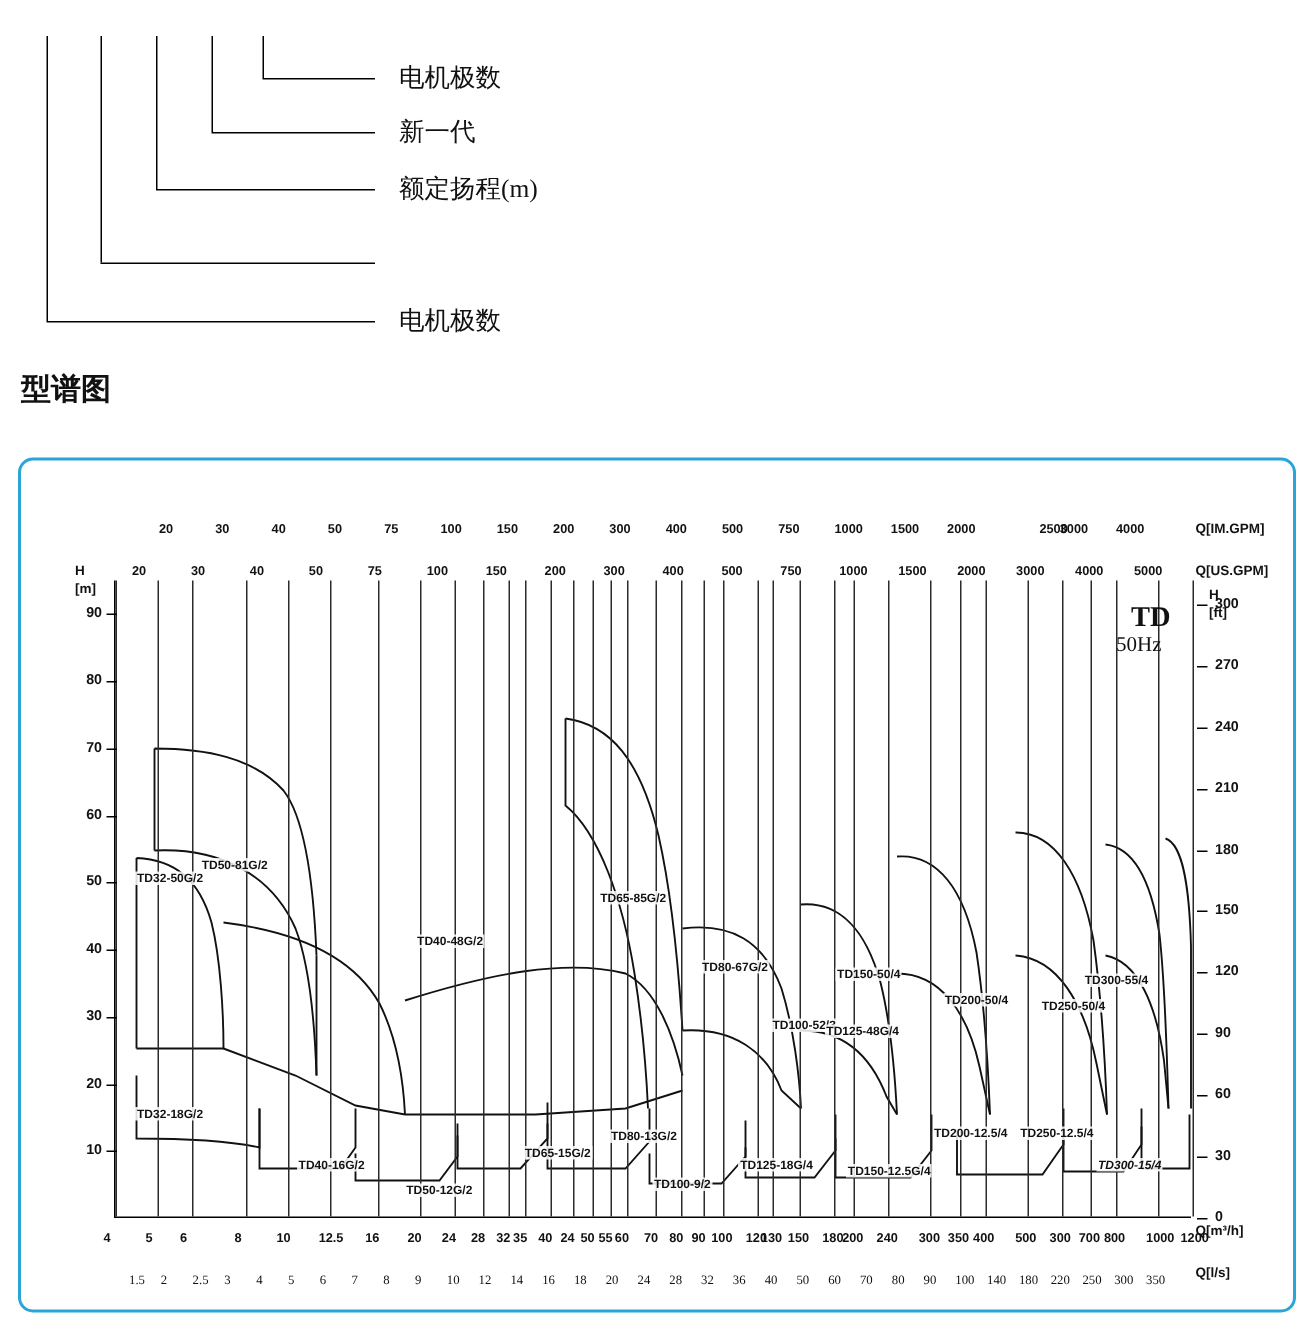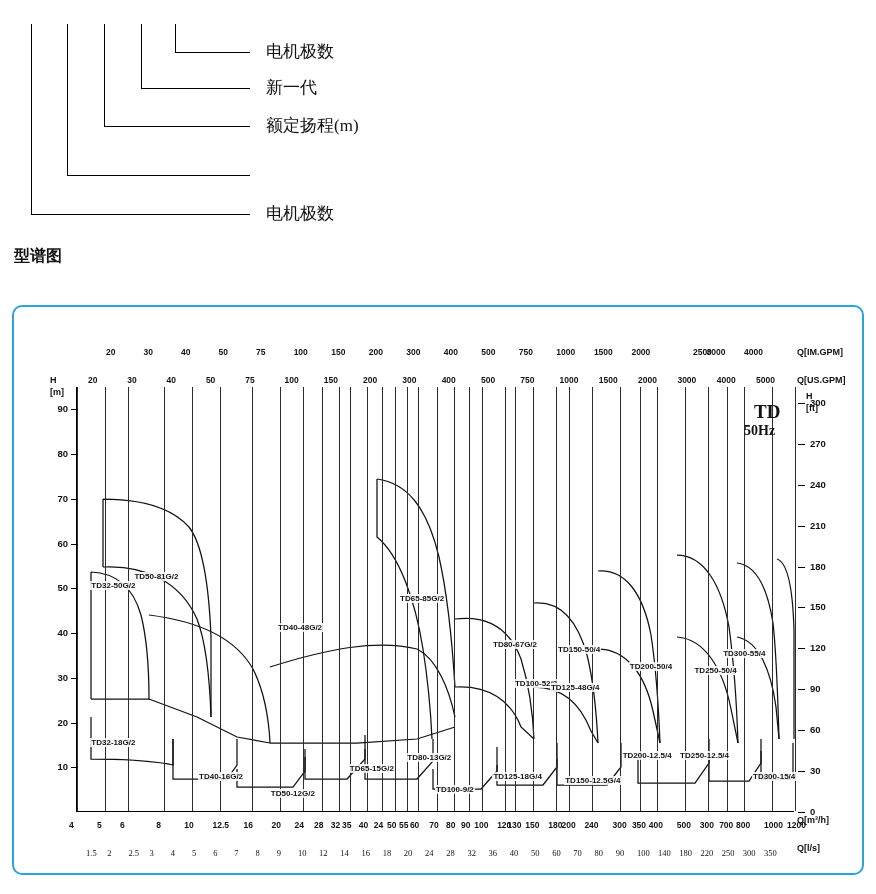--- a/index.html
+++ b/index.html
@@ -20,21 +20,21 @@
   .hline{position:absolute;background:#000;height:1px;}
   .nlabel{
     position:absolute;font-size:17px;
     font-family:"Liberation Serif", serif;
     white-space:nowrap;
   }
 
   
   #section-title{
     position:absolute;left:14px;top:246px;
-    font-size:16px;font-weight:bold;
+    font-size:20px;font-weight:bold;
     font-family:"Liberation Sans", sans-serif;
   }
 
   
   #panel{
     position:absolute;left:12px;top:305px;width:852px;height:570px;
     border:2px solid #2aa5d8;border-radius:10px;background:#fff;
     box-sizing:border-box;
   }
   #plot{
@@ -50,21 +50,21 @@
   .tkn{position:absolute;font-size:8.5px;white-space:nowrap;
       font-family:"Liberation Serif", serif;}
   .axttl{position:absolute;font-size:9px;font-weight:bold;white-space:nowrap;}
 
   .ytick{position:absolute;font-size:9.5px;font-weight:bold;text-align:right;width:26px;}
   .ytick2{position:absolute;font-size:9.5px;font-weight:bold;text-align:left;width:28px;}
   .ymark{position:absolute;width:7px;height:1px;background:#000;}
 
   .brandTD{position:absolute;font-size:19px;font-weight:bold;
       font-family:"Liberation Serif", serif;}
-  .brandHz{position:absolute;font-size:14px;font-weight:bold;
+  .brandHz{position:absolute;font-size:14px;font-weight:normal;
       font-family:"Liberation Serif", serif;text-align:center;}
 
   .curvelbl{position:absolute;font-size:8px;font-weight:bold;white-space:nowrap;
       font-family:"Liberation Sans", sans-serif;background:rgba(255,255,255,.85);
       padding:0 1px;}
 
   svg.curves{position:absolute;left:0;top:0;overflow:visible;}
   svg.curves path{fill:none;stroke:#111;stroke-width:1.25;}
 
   #footer-bar{position:absolute;left:0;top:886px;width:876px;height:8px;background:#fff;}
@@ -347,33 +347,33 @@
     <div class="ytick2" style="left: 796px; top: 171.741px;">240</div>
     <div class="ymark" style="left: 784px; top: 177.741px;"></div>
     <div class="ytick2" style="left: 796px; top: 130.834px;">270</div>
     <div class="ymark" style="left: 784px; top: 136.834px;"></div>
     <div class="ytick2" style="left: 796px; top: 89.9263px;">300</div>
     <div class="ymark" style="left: 784px; top: 95.9263px;"></div>
     <div class="curvelbl" style="left: 119.44px; top: 265.25px;">TD50-81G/2</div>
     <div class="curvelbl" style="left: 385.1px; top: 286.5px;">TD65-85G/2</div>
     <div class="curvelbl" style="left: 76.36px; top: 273.75px;">TD32-50G/2</div>
     <div class="curvelbl" style="left: 263.04px; top: 316.25px;">TD40-48G/2</div>
-    <div class="curvelbl" style="left: 478px; top: 333.25px; text-align: center;">TD80-67G/2</div>
+    <div class="curvelbl" style="left: 453px; top: 333.25px; text-align: center;">TD80-67G/2</div>
     <div class="curvelbl" style="left: 543.06px; top: 337.5px;">TD150-50/4</div>
     <div class="curvelbl" style="left: 708.2px; top: 341.75px;">TD300-55/4</div>
     <div class="curvelbl" style="left: 614.86px; top: 354.5px; text-align: center;">TD200-50/4</div>
     <div class="curvelbl" style="left: 679.48px; top: 358.75px;">TD250-50/4</div>
     <div class="curvelbl" style="left: 499.98px; top: 371.5px;">TD100-52/3</div>
     <div class="curvelbl" style="left: 535.88px; top: 375.75px;">TD125-48G/4</div>
     <div class="curvelbl" style="left: 76.36px; top: 431px;">TD32-18G/2</div>
     <div class="curvelbl" style="left: 184.06px; top: 465px;">TD40-16G/2</div>
     <div class="curvelbl" style="left: 255.86px; top: 482px;">TD50-12G/2</div>
     <div class="curvelbl" style="left: 334.84px; top: 456.5px;">TD65-15G/2</div>
     <div class="curvelbl" style="left: 392.28px; top: 446px;">TD80-13G/2</div>
     <div class="curvelbl" style="left: 421px; top: 477.75px;">TD100-9/2</div>
     <div class="curvelbl" style="left: 478.44px; top: 465px;">TD125-18G/4</div>
     <div class="curvelbl" style="left: 550.24px; top: 469.25px;">TD150-12.5G/4</div>
     <div class="curvelbl" style="left: 607.68px; top: 443.75px;">TD200-12.5/4</div>
     <div class="curvelbl" style="left: 665.12px; top: 443.75px;">TD250-12.5/4</div>
-    <div class="curvelbl" style="left: 738px; top: 465px;">TD300-15/4</div>
+    <div class="curvelbl" style="left: 717px; top: 465px; font-style: italic;">TD300-15/4</div>
   </div>
 
 <div id="footer-bar"></div>
 
 </body></html>

